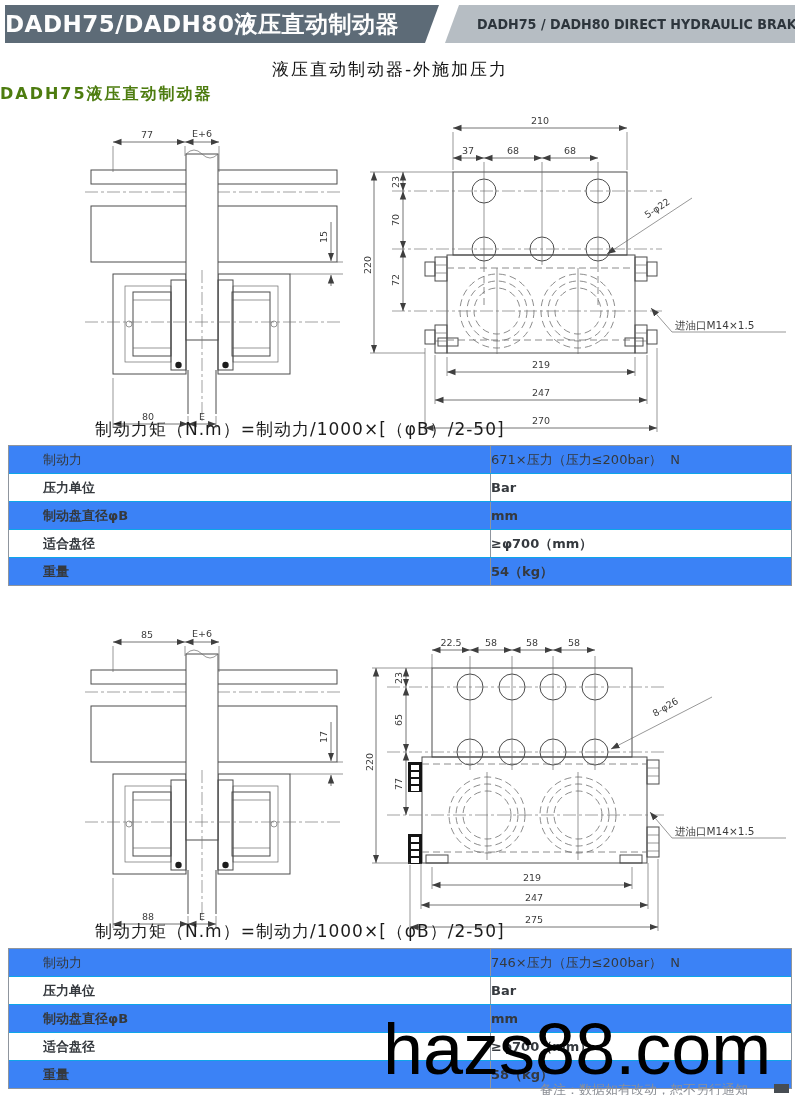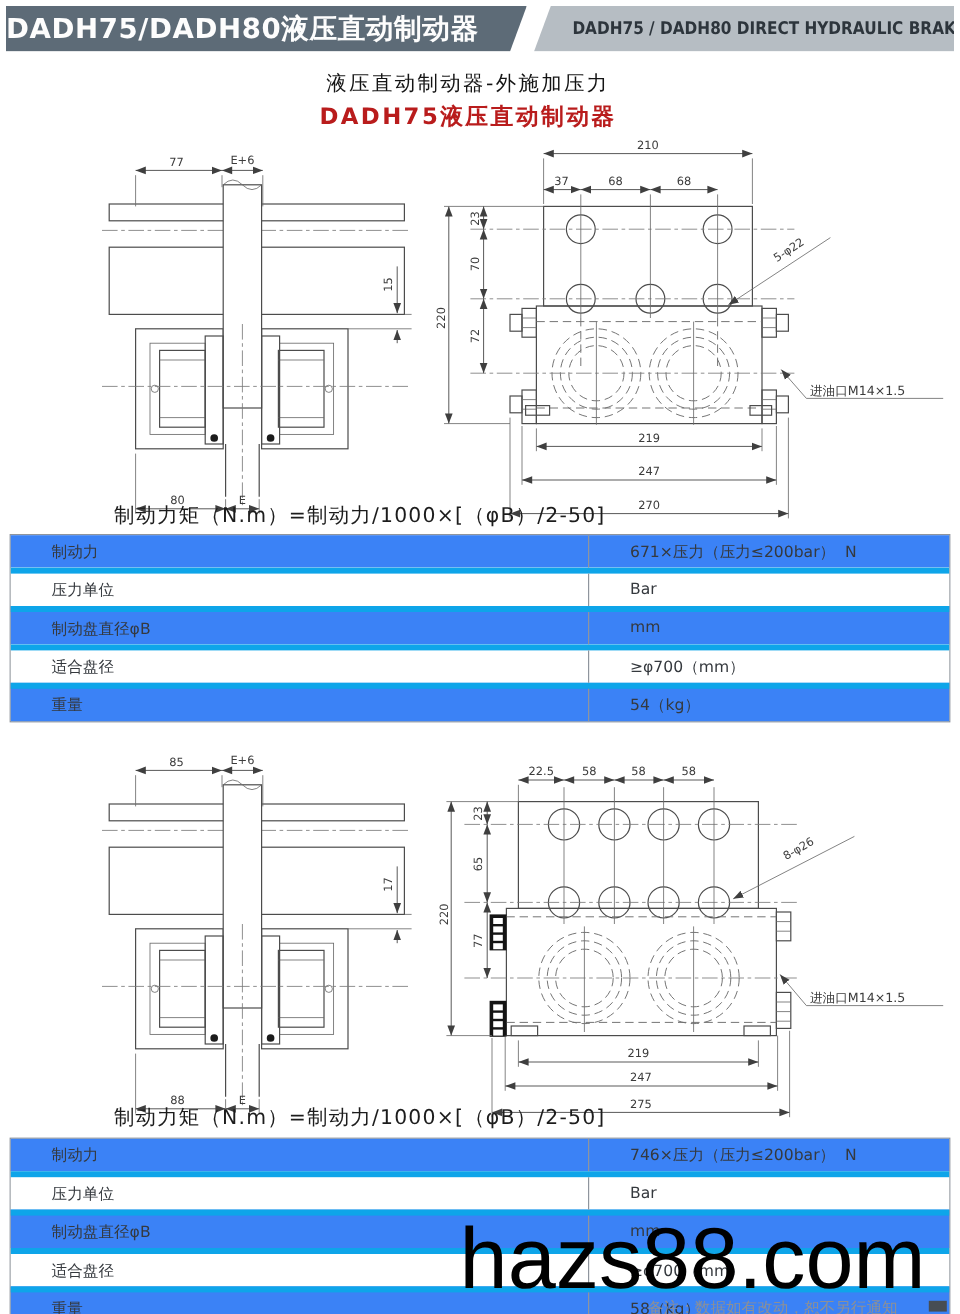--- a/index.html
+++ b/index.html
@@ -12,45 +12,45 @@
     display:flex;align-items:center;box-sizing:border-box;}
   .header-left span{color:#fdfdfd;font-size:23px;font-weight:bold;white-space:nowrap;letter-spacing:.5px;}
   .header-right{position:absolute;left:440px;right:0;top:0;height:100%;background:#b6bdc3;
     clip-path:polygon(14px 0,100% 0,100% 100%,0 100%);
     display:flex;align-items:center;padding-left:32px;box-sizing:border-box;}
   .header-right span{color:#2d353c;font-size:14.5px;font-weight:bold;white-space:nowrap;
     transform:scaleX(.88);transform-origin:left center;letter-spacing:0;}
   
   .subtitle{position:absolute;top:58px;left:0;width:780px;text-align:center;
     font-size:17px;color:#141414;letter-spacing:2px;}
-  .sec-title{position:absolute;left:0;width:780px;text-align:center;
-    font-size:19px;font-weight:bold;color:#b91c1c;letter-spacing:2px;}
+  .sec-title{position:absolute;left:0;width:780px;text-align:left;
+    font-size:16px;font-weight:bold;color:#4d7c0f;letter-spacing:2px;}
   #t75{top:84px;} #t80{top:591px;}
   
   svg.drawing{position:absolute;}
   svg .ln{stroke:#4c4c4c;stroke-width:1;fill:none;}
   svg .tn{stroke:#6b6b6b;stroke-width:.7;fill:none;}
   svg .dm{stroke:#525252;stroke-width:.8;fill:none;}
   svg .cl{stroke:#7a7a7a;stroke-width:.7;fill:none;stroke-dasharray:13 3 3 3;}
   svg .hd{stroke:#6f6f6f;stroke-width:.8;fill:none;stroke-dasharray:7 4;}
   svg .dt{font:9.5px "DejaVu Sans",sans-serif;fill:#3c3c3c;}
   svg .pt{font:10.5px "DejaVu Sans",sans-serif;fill:#3c3c3c;}
   
   .formula{position:absolute;left:95px;font-size:17px;color:#1c1c1c;letter-spacing:1px;}
   #f75{top:418px;} #f80{top:920px;}
   
   .spec-table{position:absolute;left:8px;width:784px;border:1px solid #8f959d;box-sizing:border-box;
     font-size:13px;color:#35393e;}
   #tab75{top:445px;} #tab80{top:948px;}
   .srow{display:flex;height:27px;align-items:center;background:#fff;}
-  .srow + .srow{border-top:5px solid #0ea5e9;}
+  .srow + .srow{border-top:1px solid #0ea5e9;font-weight:bold;}
   .srow.alt{background:#3b82f6;}
   .slabel{width:481px;padding-left:34px;box-sizing:border-box;white-space:pre;}
   .svalue{flex:1;align-self:stretch;display:flex;align-items:center;
-    border-left:1px solid #8f959d;padding-left:34px;white-space:pre;}
+    border-left:1px solid #8f959d;white-space:pre;}
   
   .watermark{position:absolute;left:383px;top:1008px;font-family:"Liberation Sans",sans-serif;
     font-size:72px;font-weight:400;color:#000;letter-spacing:0;z-index:9;white-space:nowrap;}
   .footer-note{position:absolute;left:540px;top:1081px;font-size:13px;color:#8d9096;white-space:nowrap;}
   .corner-mark{position:absolute;left:774px;top:1084px;width:15px;height:9px;background:#474d53;}
 </style>
 </head>
 <body>
 
 <svg width="0" height="0" style="position:absolute" aria-hidden="true">

